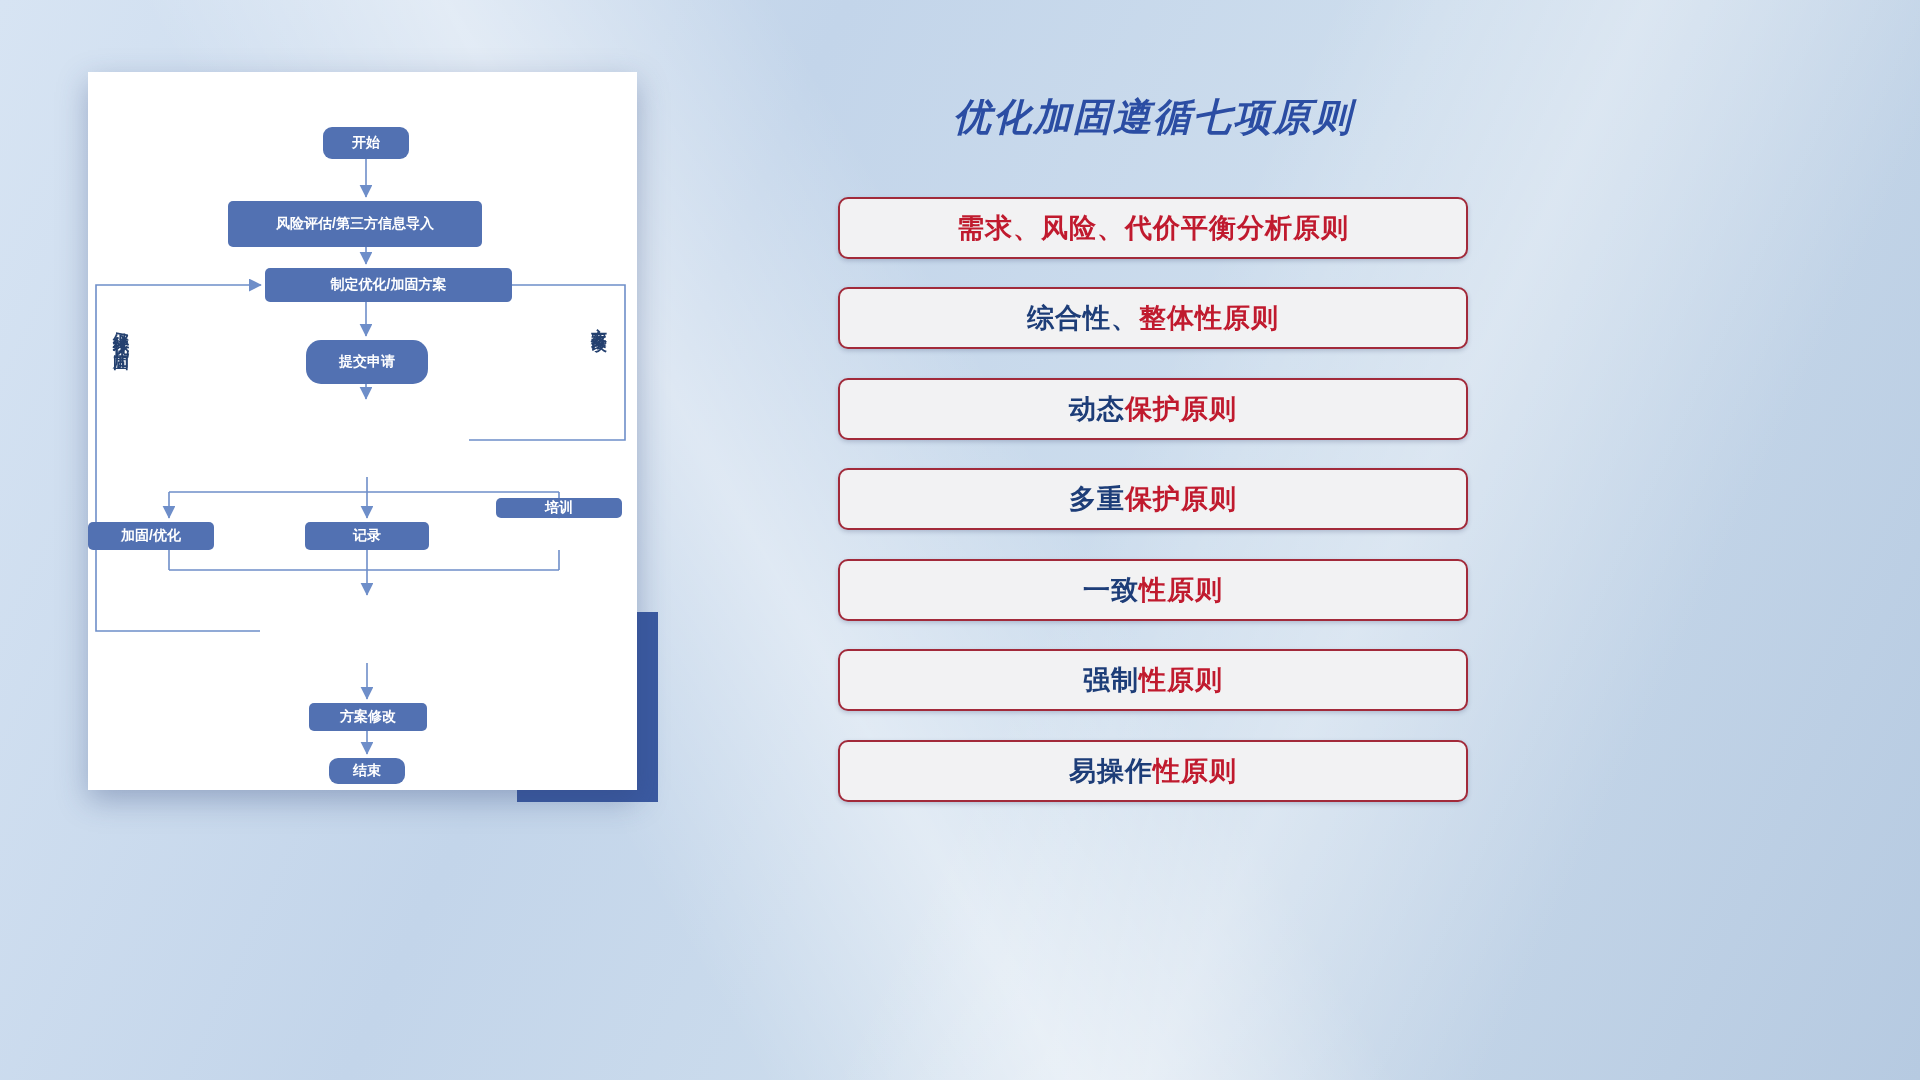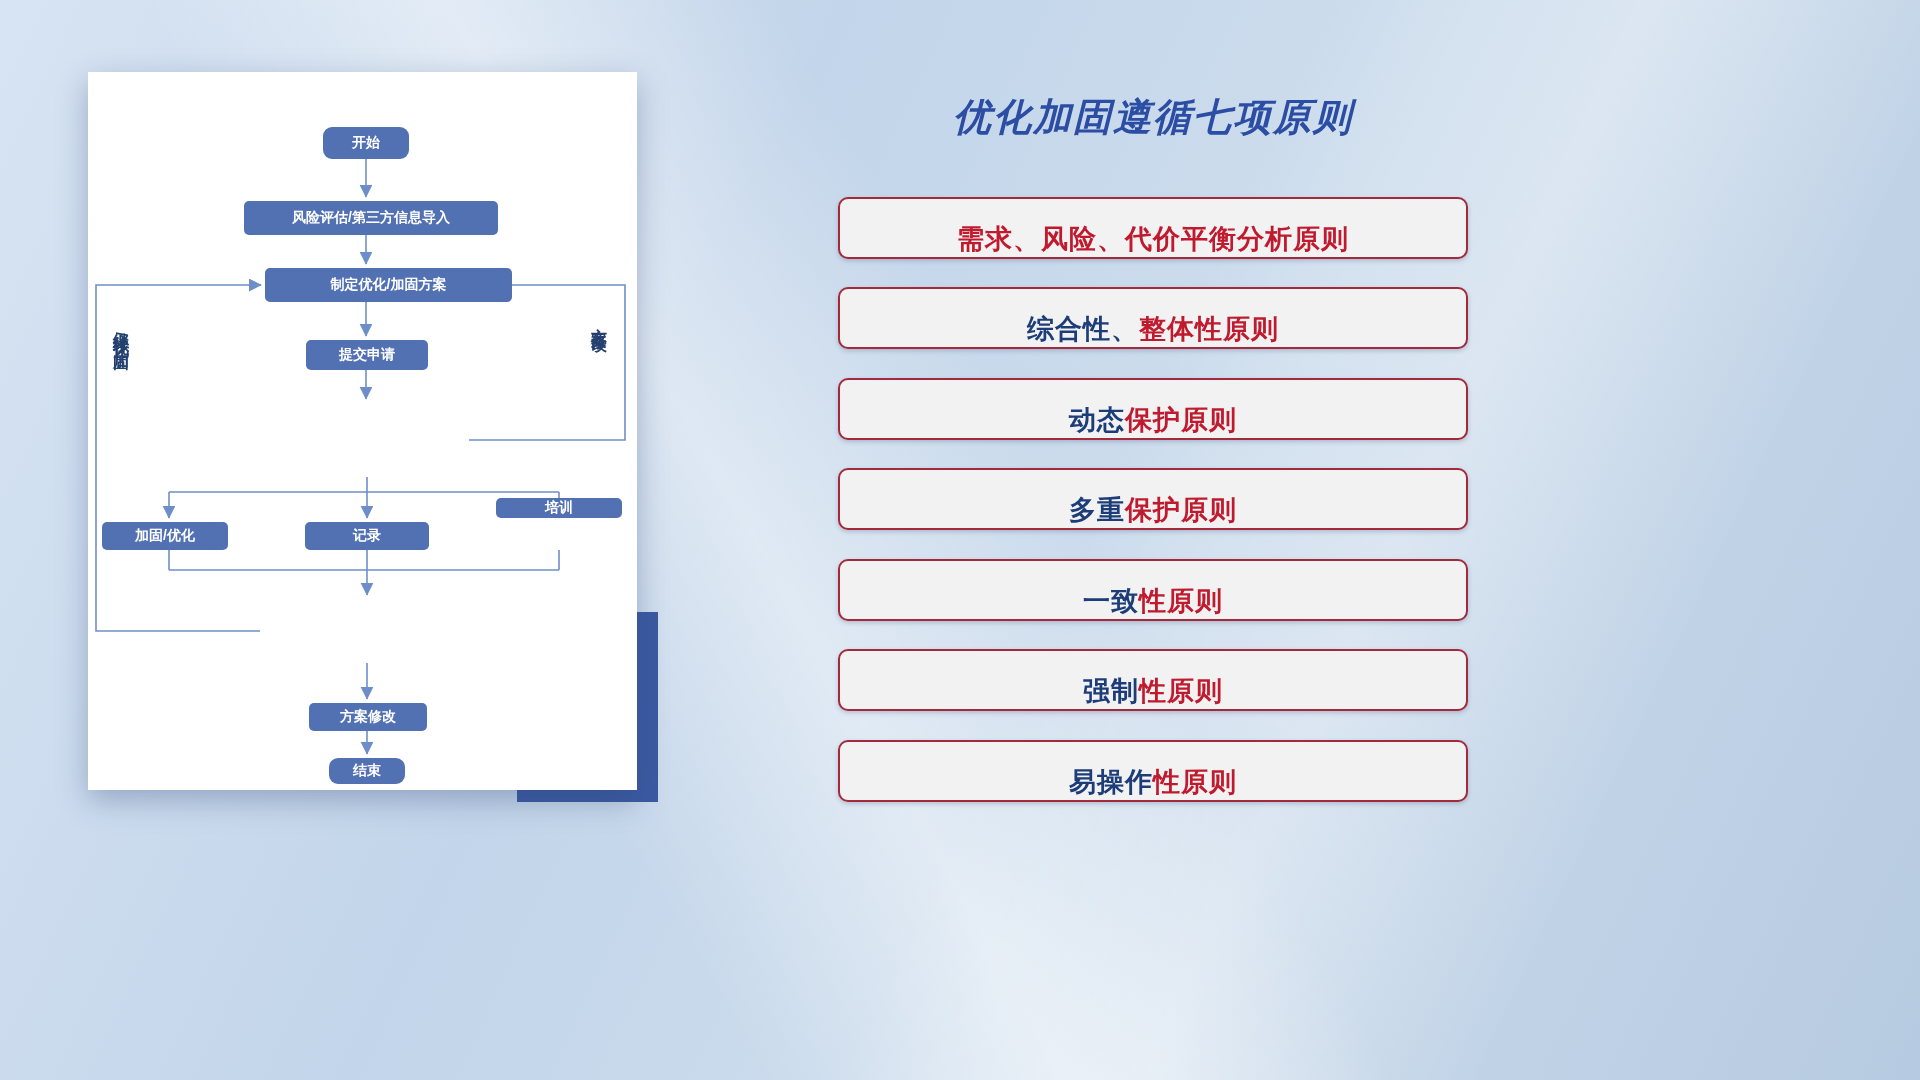--- a/index.html
+++ b/index.html
@@ -95,21 +95,21 @@
   }
   .principle {
     position: absolute;
     left: 838px;
     width: 626px;
     height: 58px;
     background: #f2f2f3;
     border: 2px solid #a22a3a;
     border-radius: 10px;
     display: flex;
-    align-items: flex-end;
+    align-items: center;
     justify-content: center;
     font-size: 27px;
     font-weight: 600;
     letter-spacing: 1px;
     box-shadow: 0 2px 4px rgba(60, 70, 110, 0.25);
     cursor: pointer;
     z-index: 2;
   }
   .p-blue { color: #1d3d78; }
   .p-red  { color: #c01a2e; }
@@ -150,34 +150,34 @@
         <line x1="279" y1="659" x2="279" y2="682" marker-end="url(#arrow)"></line>
         <polyline points="381,368 537,368 537,213 387,213" marker-end="url(#arrow)"></polyline>
         <polyline points="172,559 8,559 8,213 173,213" marker-end="url(#arrow)"></polyline>
       </g>
     </svg>
 
     <div class="node" style="left:235px;top:55px;width:86px;height:32px;border-radius:9px">
       <span>开始</span>
     </div>
 
-    <div class="node" style="left:156px;top:129px;width:254px;height:34px;border-radius:5px">
+    <div class="node" style="left:140px;top:129px;width:254px;height:46px;border-radius:5px">
       <span>风险评估/第三方信息导入</span>
     </div>
 
     <div class="node" style="left:177px;top:196px;width:247px;height:34px;border-radius:5px">
       <span>制定优化/加固方案</span>
     </div>
 
-    <div class="node" style="left:218px;top:268px;width:122px;height:30px;border-radius:5px">
+    <div class="node" style="left:218px;top:268px;width:122px;height:44px;border-radius:15px">
       <span>提交申请</span>
     </div>
 
 
-    <div class="node" style="left:14px;top:450px;width:126px;height:28px;border-radius:5px">
+    <div class="node" style="left:0;top:450px;width:126px;height:28px;border-radius:5px">
       <span>加固/优化</span>
     </div>
 
     <div class="node" style="left:217px;top:450px;width:124px;height:28px;border-radius:5px">
       <span>记录</span>
     </div>
 
     <div class="node" style="left:408px;top:426px;width:126px;height:20px;border-radius:5px">
       <span>培训</span>
     </div>

